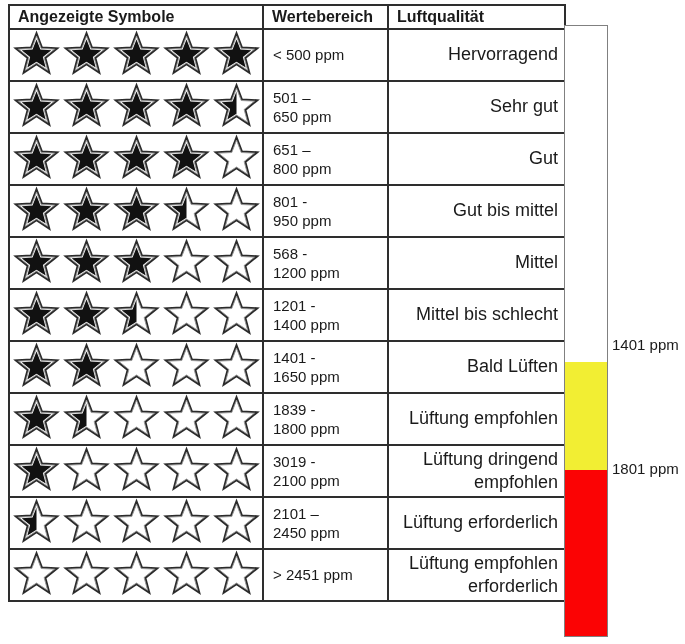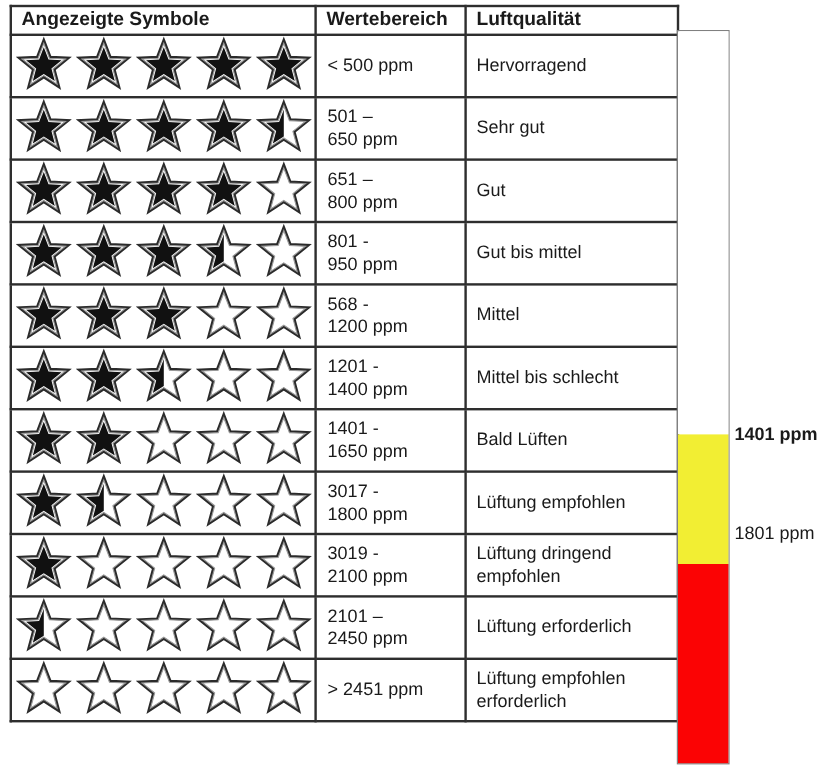--- a/index.html
+++ b/index.html
@@ -49,24 +49,25 @@
     gap: 1px;
   }
   td.c-range {
     font-size: 15px;
     padding: 0 2px 0 9px;
     line-height: 1.28;
     white-space: pre-line;
     vertical-align: middle;
   }
   td.c-qual {
-    font-size: 15px;
+    font-size: 18px;
     padding: 0 6px 0 8px;
     line-height: 1.28;
     vertical-align: middle;
+    text-align: right;
   }
   .scale {
     position: absolute;
     left: 564px;
     top: 25px;
     width: 44px;
     height: 612px;
     border: 1px solid #808080;
     box-sizing: border-box;
   }
@@ -366,21 +367,21 @@
               <svg width="49" height="50" viewBox="0 0 50 53">
                 <polygon points="25.00,3.50 30.76,18.57 46.87,19.39 34.32,29.53 38.52,45.11 25.00,36.30 11.48,45.11 15.68,29.53 3.13,19.39 19.24,18.57" fill="#ffffff" stroke="#2b2b2b" stroke-width="2.2"></polygon>
                 <polygon points="25.00,6.50 30.00,19.62 44.02,20.32 33.08,29.13 36.76,42.68 25.00,35.00 13.24,42.68 16.92,29.13 5.98,20.32 20.00,19.62" fill="none" stroke="#9a9a9a" stroke-width="1"></polygon>
               </svg>
               <svg width="49" height="50" viewBox="0 0 50 53">
                 <polygon points="25.00,3.50 30.76,18.57 46.87,19.39 34.32,29.53 38.52,45.11 25.00,36.30 11.48,45.11 15.68,29.53 3.13,19.39 19.24,18.57" fill="#ffffff" stroke="#2b2b2b" stroke-width="2.2"></polygon>
                 <polygon points="25.00,6.50 30.00,19.62 44.02,20.32 33.08,29.13 36.76,42.68 25.00,35.00 13.24,42.68 16.92,29.13 5.98,20.32 20.00,19.62" fill="none" stroke="#9a9a9a" stroke-width="1"></polygon>
               </svg>
             </div>
     </td>
-    <td class="c-range"><span>3017 -
+    <td class="c-range"><span>1839 -
 1800 ppm</span></td>
     <td class="c-qual"><span>Lüftung empfohlen</span></td>
   </tr>
         <tr>
     <td class="c-sym">
       <div class="stars">
               <svg width="49" height="50" viewBox="0 0 50 53">
                 <polygon points="25.00,3.50 30.76,18.57 46.87,19.39 34.32,29.53 38.52,45.11 25.00,36.30 11.48,45.11 15.68,29.53 3.13,19.39 19.24,18.57" fill="#ffffff" stroke="#2b2b2b" stroke-width="2.2"></polygon>
                 <polygon points="25.00,6.50 30.00,19.62 44.02,20.32 33.08,29.13 36.76,42.68 25.00,35.00 13.24,42.68 16.92,29.13 5.98,20.32 20.00,19.62" fill="none" stroke="#9a9a9a" stroke-width="1"></polygon>
                 <polygon points="25.00,10.00 29.17,20.76 40.69,21.40 31.75,28.69 34.70,39.85 25.00,33.60 15.30,39.85 18.25,28.69 9.31,21.40 20.83,20.76" fill="#111111"></polygon>
@@ -472,17 +473,17 @@
   </tr>
       </tbody>
   </table>
 
   <div class="scale">
       <div class="scale-seg" style="height: 336px; background: rgb(255, 255, 255);"></div>
       <div class="scale-seg" style="height: 108px; background: rgb(242, 238, 51);"></div>
       <div class="scale-seg" style="height: 166px; background: rgb(251, 3, 4);"></div>
     </div>
   <div>
-      <div class="scale-label" style="top: 354px; font-weight: bold;">1401 ppm</div>
-      <div class="scale-label" style="top: 436px;">1801 ppm</div>
+      <div class="scale-label" style="top: 336px;">1401 ppm</div>
+      <div class="scale-label" style="top: 460px;">1801 ppm</div>
     </div>
 
 </div>
 
 </body></html>

